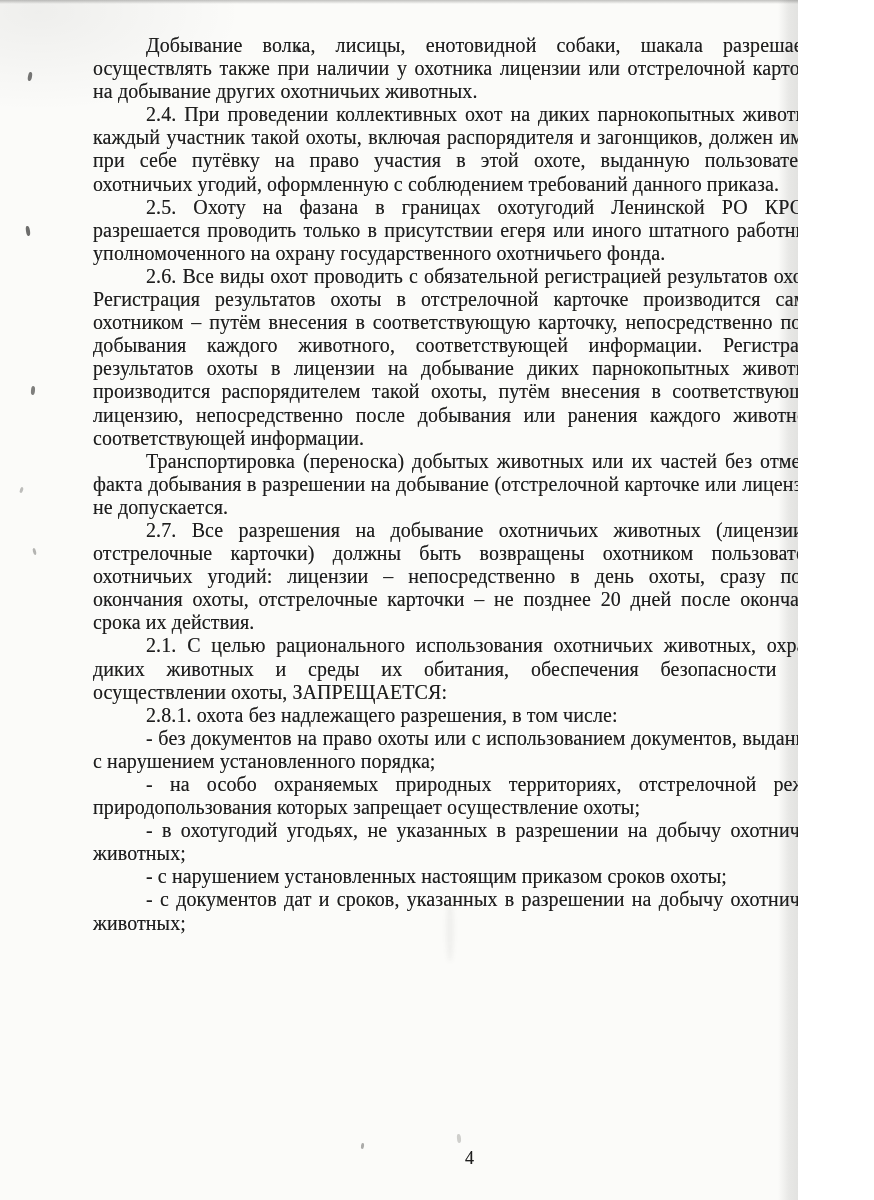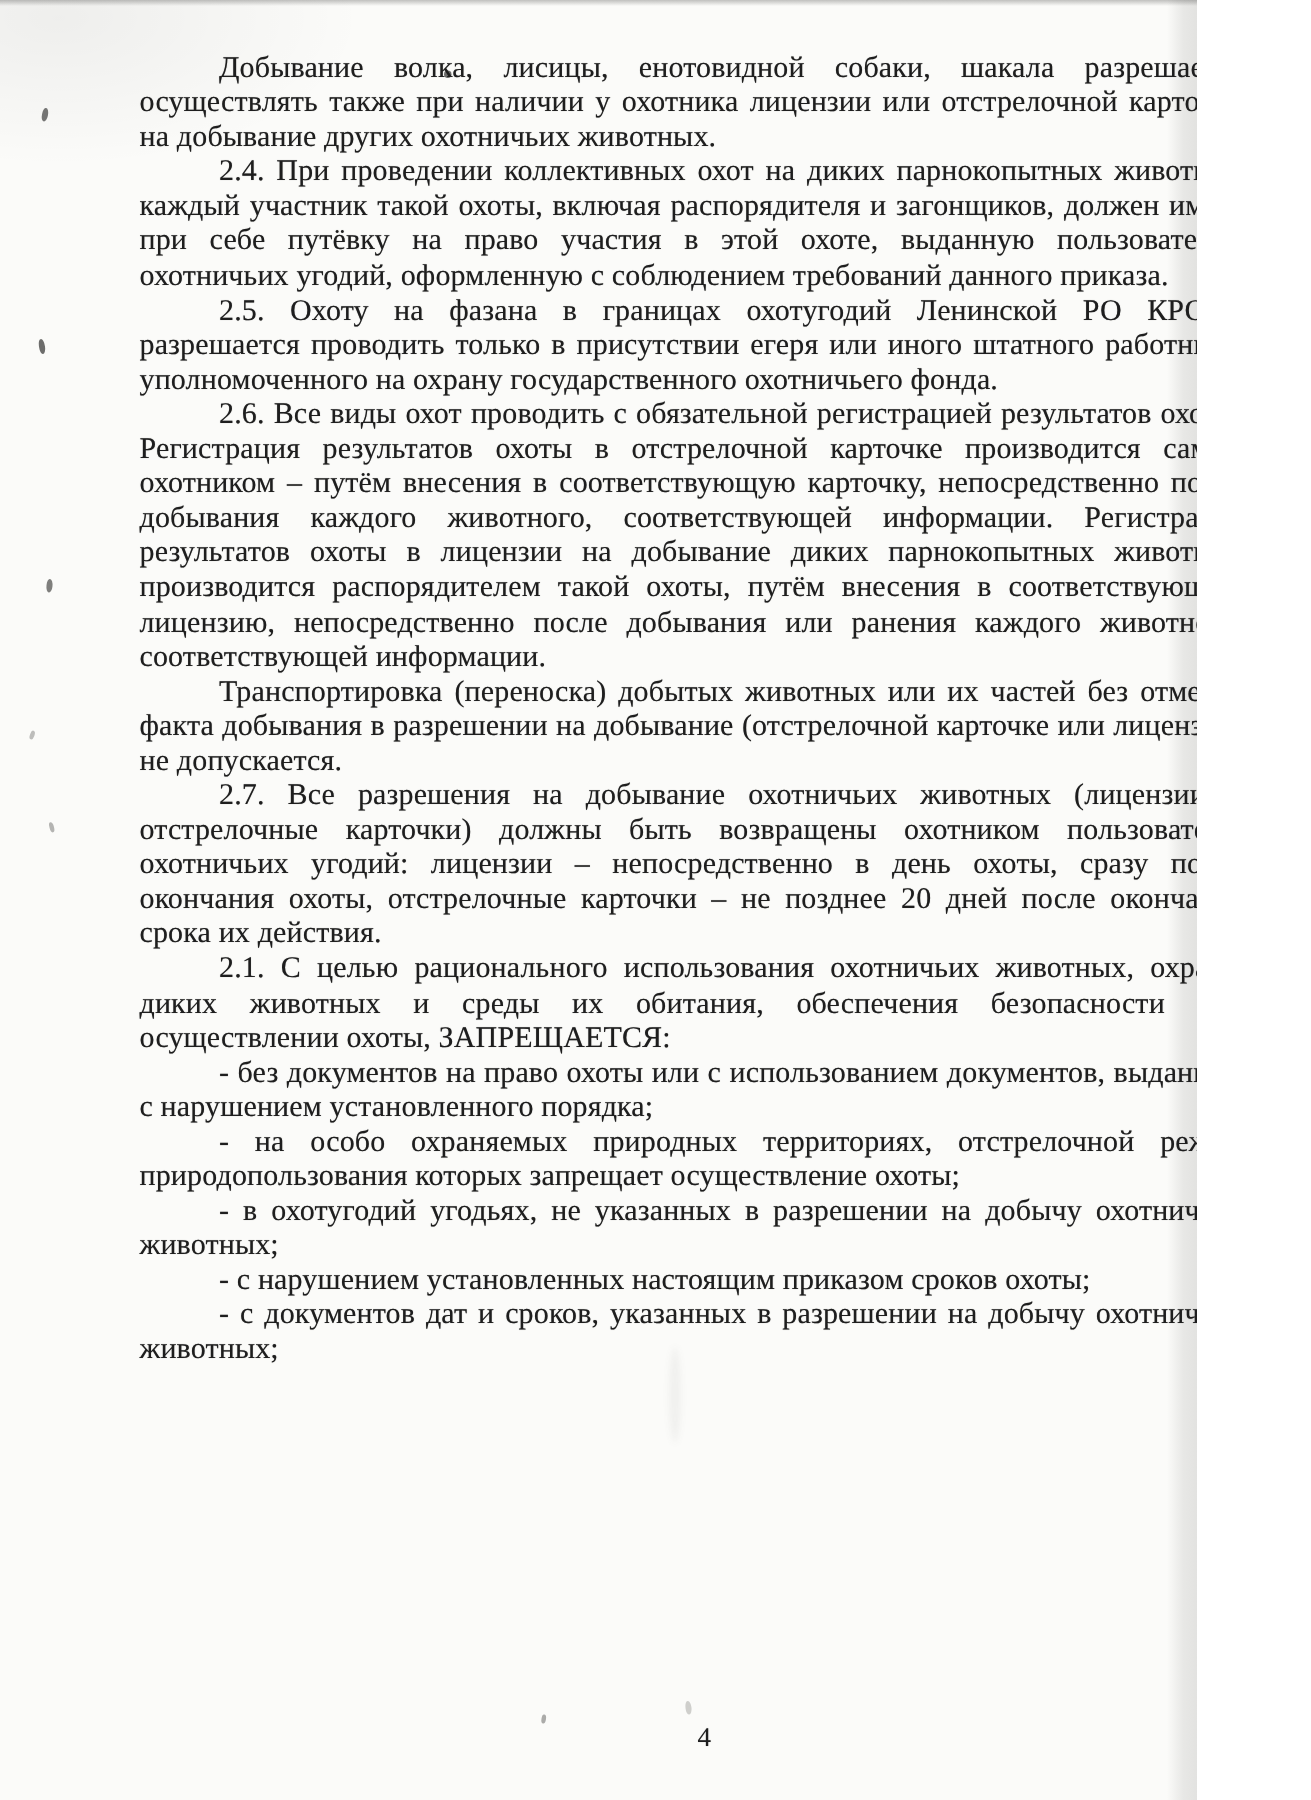--- a/index.html
+++ b/index.html
@@ -109,20 +109,21 @@
   <div class="speck s9"></div>
 
   <div class="textblock">
     <p>Добывание волка, лисицы, енотовидной собаки, шакала разрешается осуществлять также при наличии у охотника лицензии или отстрелочной карточки на добывание других охотничьих животных.</p>
     <p>2.4. При проведении коллективных охот на диких парнокопытных животных каждый участник такой охоты, включая распорядителя и загонщиков, должен иметь при себе путёвку на право участия в этой охоте, выданную пользователем охотничьих угодий, оформленную с соблюдением требований данного приказа.</p>
     <p>2.5. Охоту на фазана в границах охотугодий Ленинской РО КРООР разрешается проводить только в присутствии егеря или иного штатного работника, уполномоченного на охрану государственного охотничьего фонда.</p>
     <p>2.6. Все виды охот проводить с обязательной регистрацией результатов охоты. Регистрация результатов охоты в отстрелочной карточке производится самим охотником – путём внесения в соответствующую карточку, непосредственно после добывания каждого животного, соответствующей информации. Регистрация результатов охоты в лицензии на добывание диких парнокопытных животных производится распорядителем такой охоты, путём внесения в соответствующую лицензию, непосредственно после добывания или ранения каждого животного, соответствующей информации.</p>
     <p>Транспортировка (переноска) добытых животных или их частей без отметки факта добывания в разрешении на добывание (отстрелочной карточке или лицензии) не допускается.</p>
     <p>2.7. Все разрешения на добывание охотничьих животных (лицензии и отстрелочные карточки) должны быть возвращены охотником пользователю охотничьих угодий: лицензии – непосредственно в день охоты, сразу после окончания охоты, отстрелочные карточки – не позднее 20 дней после окончания срока их действия.</p>
     <p>2.1. С целью рационального использования охотничьих животных, охраны диких животных и среды их обитания, обеспечения безопасности при осуществлении охоты, ЗАПРЕЩАЕТСЯ:</p>
+    <p>2.8.1. охота без надлежащего разрешения, в том числе:</p>
     <p>- без документов на право охоты или с использованием документов, выданных с нарушением установленного порядка;</p>
     <p>- на особо охраняемых природных территориях, отстрелочной режим природопользования которых запрещает осуществление охоты;</p>
     <p>- в охотугодий угодьях, не указанных в разрешении на добычу охотничьих животных;</p>
     <p>- с нарушением установленных настоящим приказом сроков охоты;</p>
     <p>- с документов дат и сроков, указанных в разрешении на добычу охотничьих животных;</p>
   </div>
 
   <div class="pagenum">4</div>
 
 </div>

